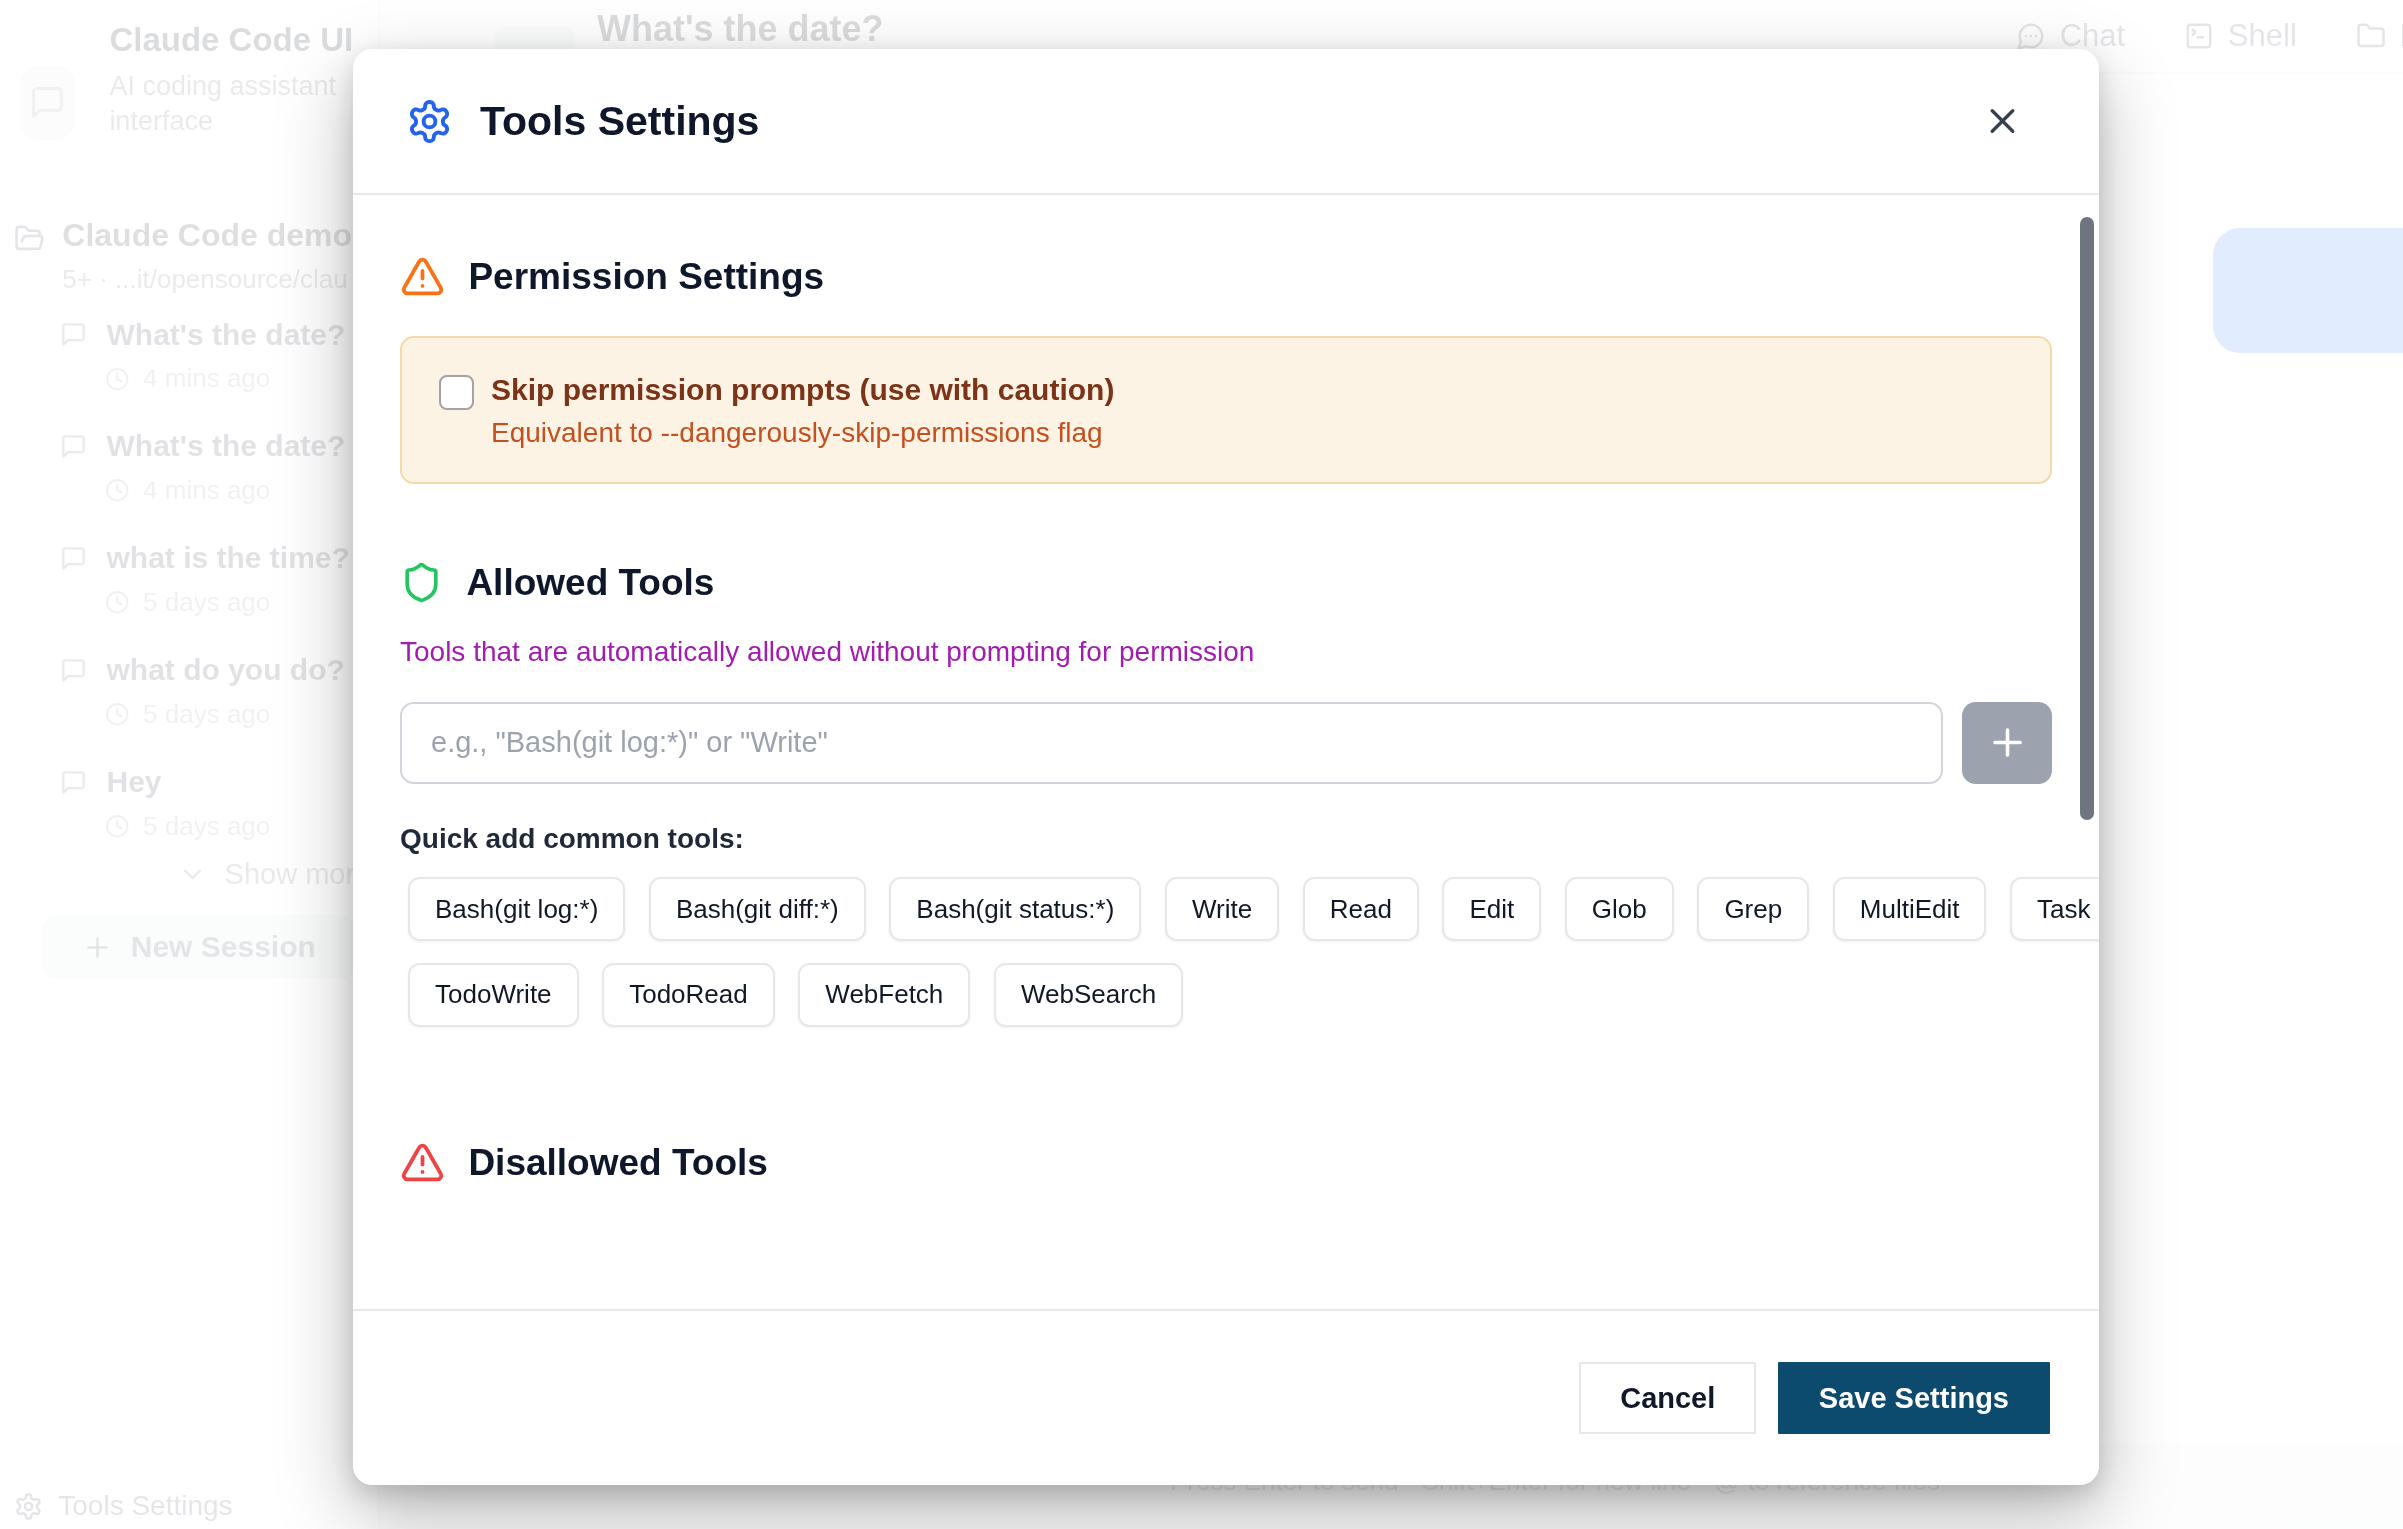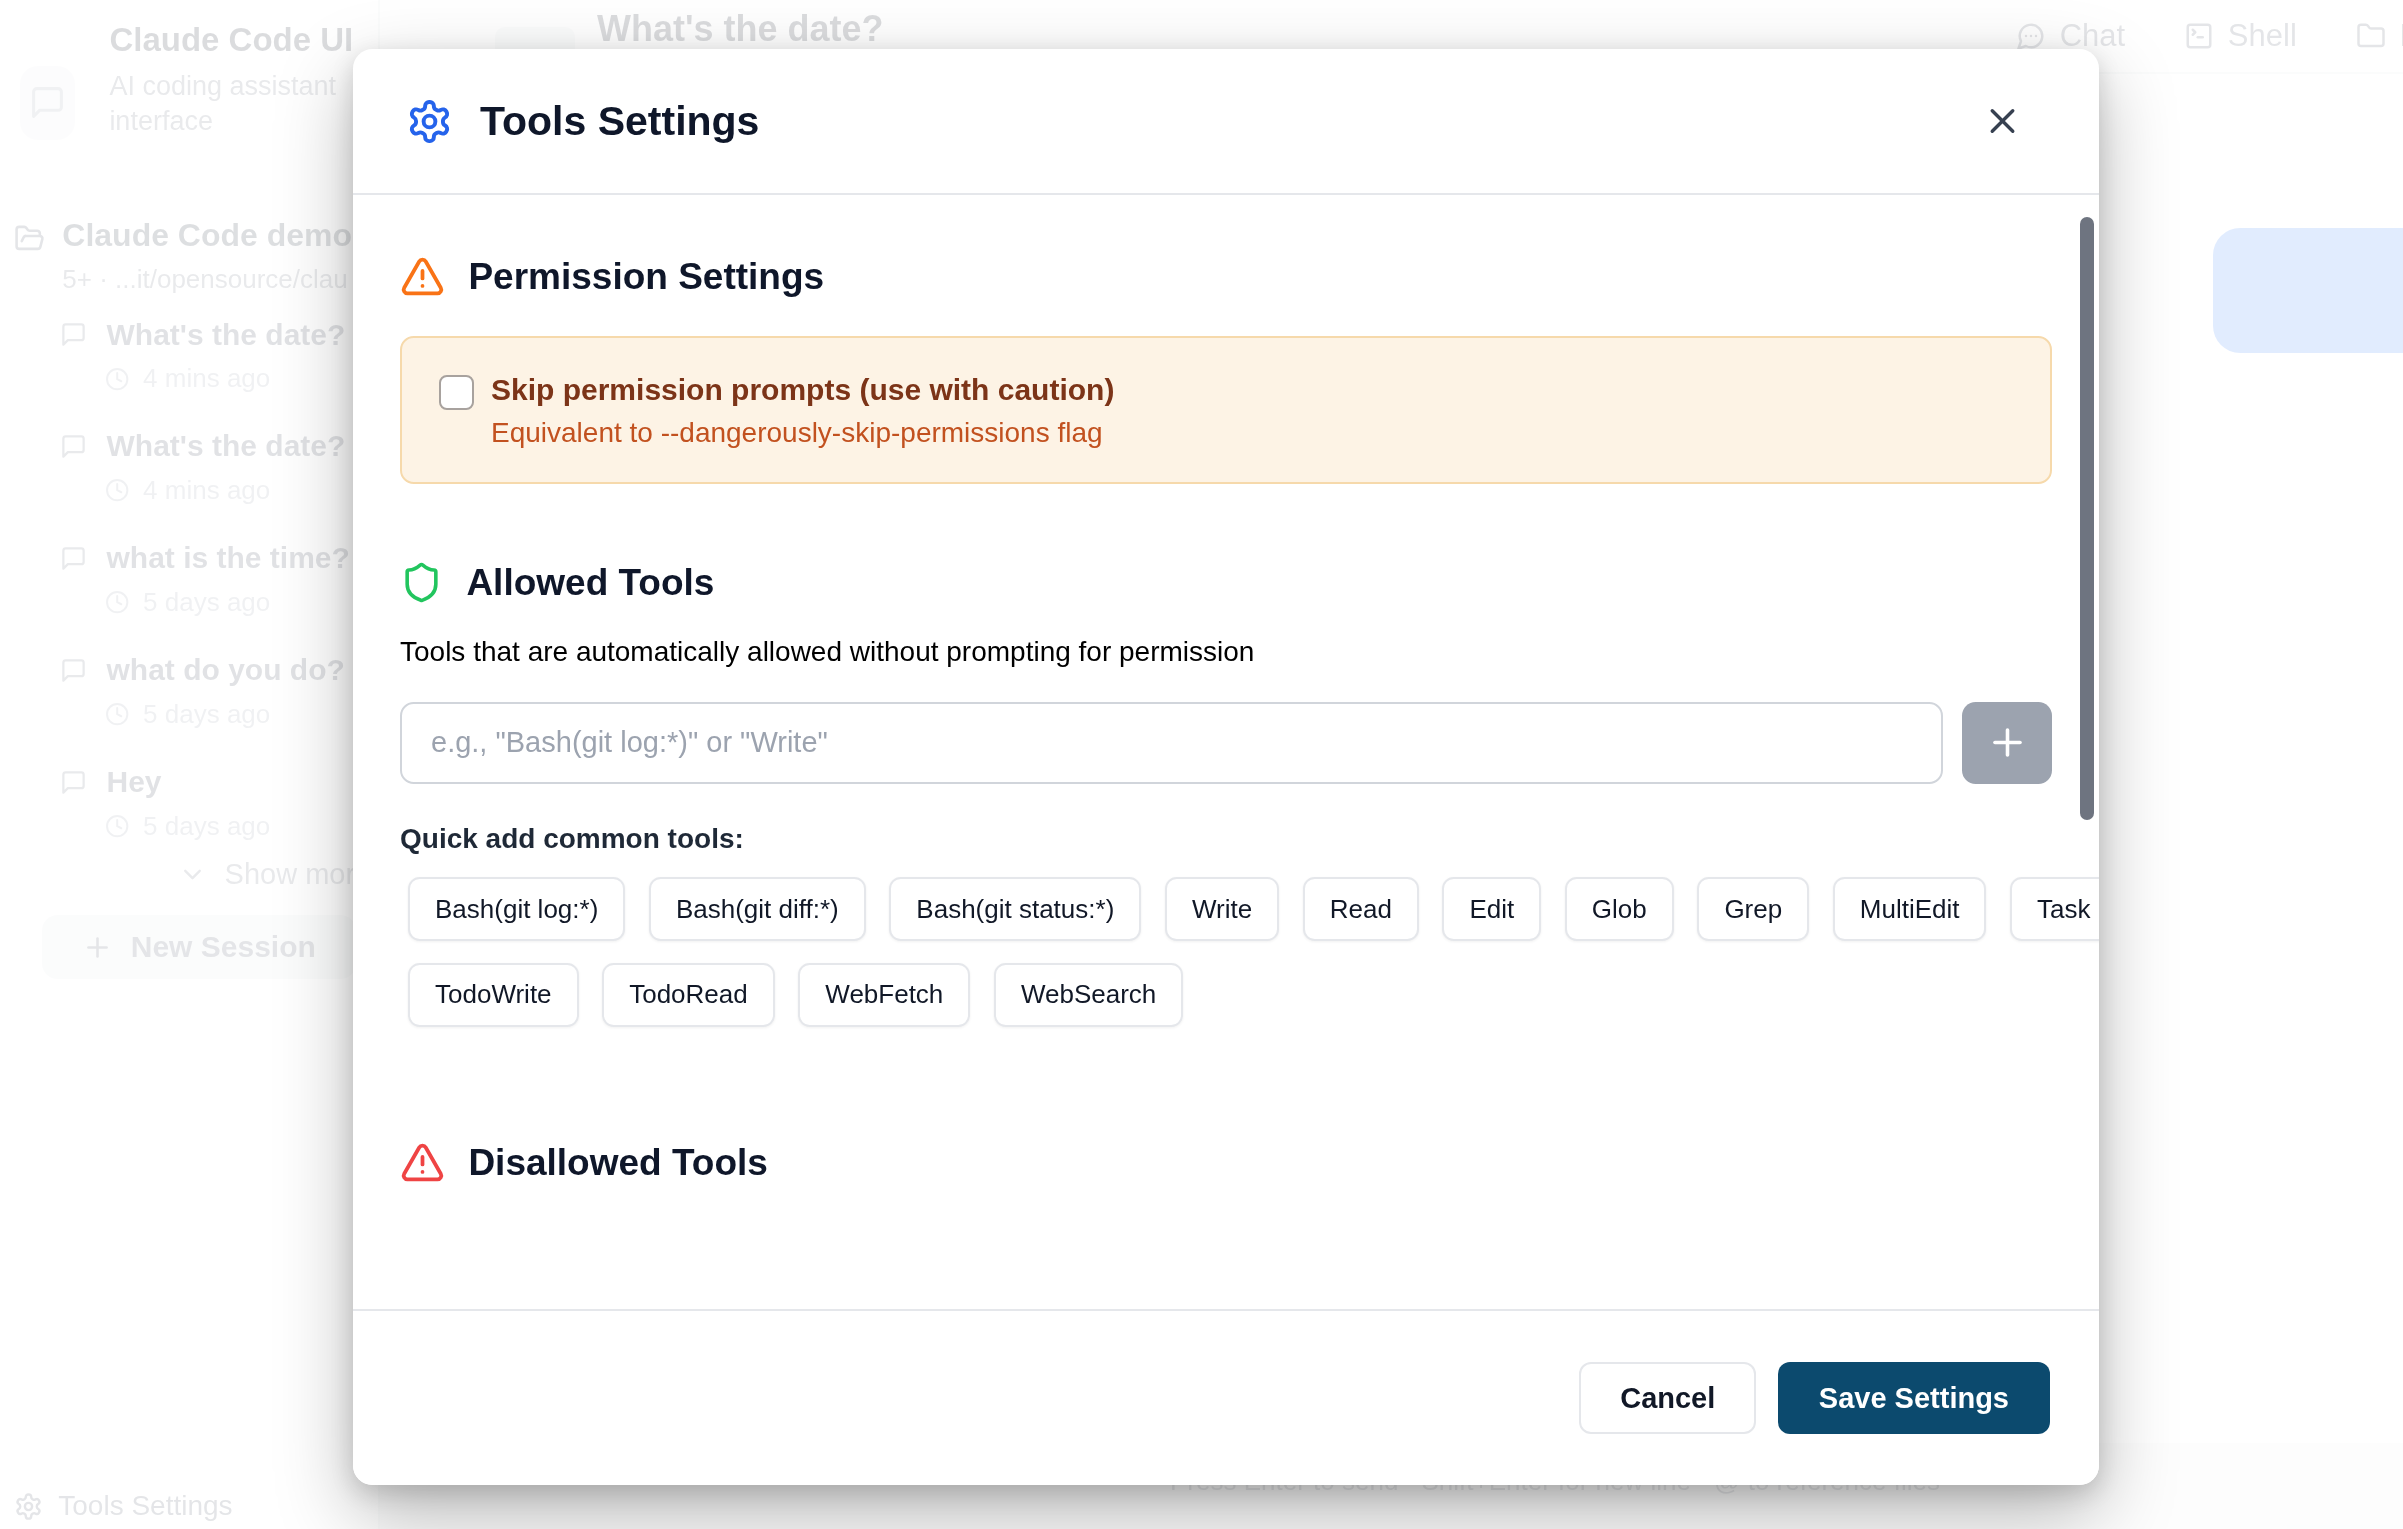--- a/index.html
+++ b/index.html
@@ -50,34 +50,34 @@
   .m-header { position:relative; height:146px; display:flex; align-items:center; padding:0 53px; border-bottom:2px solid #e5e7eb; }
   .m-title { font-size:41px; font-weight:700; color:#0f172a; margin-left:27px; }
   .m-close { position:absolute; right:76px; top:50%; transform:translateY(-50%); background:none; border:none; color:#374151; cursor:pointer; }
   .m-body { position:relative; height:1289px; overflow:hidden; padding:59px 47px 0; }
   .sec-head { display:flex; align-items:center; gap:23.4px; font-size:37px; font-weight:600; color:#0f172a; line-height:45px; }
   .alert { margin-top:37px; background:#fdf3e5; border:2px solid #f6d9ab; border-radius:13.7px; padding:33px 37px; display:flex; gap:17px; align-items:flex-start; min-height:146px; }
   .checkbox { width:35px; height:35px; border:2.9px solid #a8a29e; border-radius:7.8px; background:#fff; margin-top:3.9px; flex:none; cursor:pointer; }
   .alert-title { font-size:30px; font-weight:700; color:#7c3418; line-height:37px; }
   .alert-sub { font-size:28px; color:#c2511f; margin-top:7.8px; line-height:33px; }
   .allowed-head { margin-top:76px; }
-  .desc { margin-top:29px; font-size:28px; color:#000000; line-height:35px; }
+  .desc { margin-top:29px; font-size:28px; color:#a21caf; line-height:35px; }
   .input-row { margin-top:33px; display:flex; gap:19.5px; }
   .tool-input { flex:1; height:82px; border:2px solid #d1d5db; border-radius:13.7px; padding:0 29px; font-size:29px; color:#111827; background:#fff; outline:none; font-family:inherit; }
   .tool-input::placeholder { color:#9ca3af; }
   .add-btn { width:90px; height:82px; background:#9ca3af; border:none; border-radius:13.7px; color:#fff; display:flex; align-items:center; justify-content:center; cursor:pointer; }
   .quick-label { margin-top:37px; font-size:28px; font-weight:700; color:#1f2937; line-height:35px; }
   .chip-row { display:flex; gap:15.6px; margin-top:21.5px; }
   .chip { height:64px; padding:0 25px; background:#fff; border:2px solid #e5e7eb; border-radius:11.7px; font-size:26px; color:#111827;
     display:flex; align-items:center; white-space:nowrap; box-shadow:0 1px 2.9px rgba(0,0,0,.06); cursor:pointer; font-family:inherit;margin-left:8px; }
   .empty { margin-top:101px; text-align:center; font-size:30px; color:#6b7280; line-height:37px; }
   .disallowed-head { margin-top:113px; }
   .m-footer { position:absolute; left:0; right:0; bottom:0; height:176px; background:#fff; border-top:2px solid #e5e7eb; border-radius:0 0 19.5px 19.5px;
     display:flex; align-items:center; justify-content:flex-end; gap:21.5px; padding-right:49px; }
-  .btn { height:72px; border-radius:12px; font-size:29px; font-weight:600; cursor:pointer; font-family:inherit; }
+  .btn { height:72px; border-radius:1px; font-size:29px; font-weight:600; cursor:pointer; font-family:inherit; }
   .btn-cancel { padding:0 39px; background:#fff; border:2px solid #e5e7eb; color:#111827; }
   .btn-save { padding:16px 41px; background:#0c4a6e; border:none; color:#fff; }
   .m-scrollbar { position:absolute; right:4.9px; top:168px; width:14.6px; height:603px; background:#6e7480; border-radius:7.8px; cursor:grab; }
 </style>
 </head>
 <body>
 
 <div class="app">
 
   <div class="sidebar">

